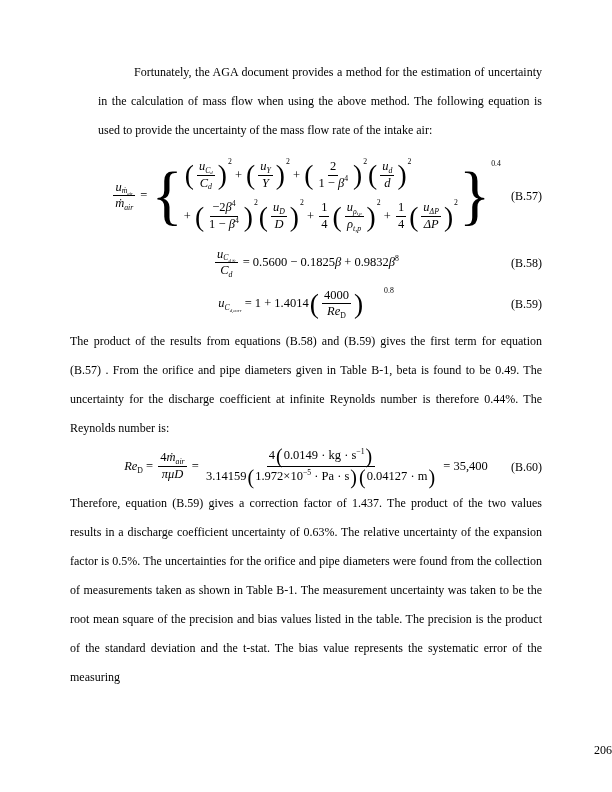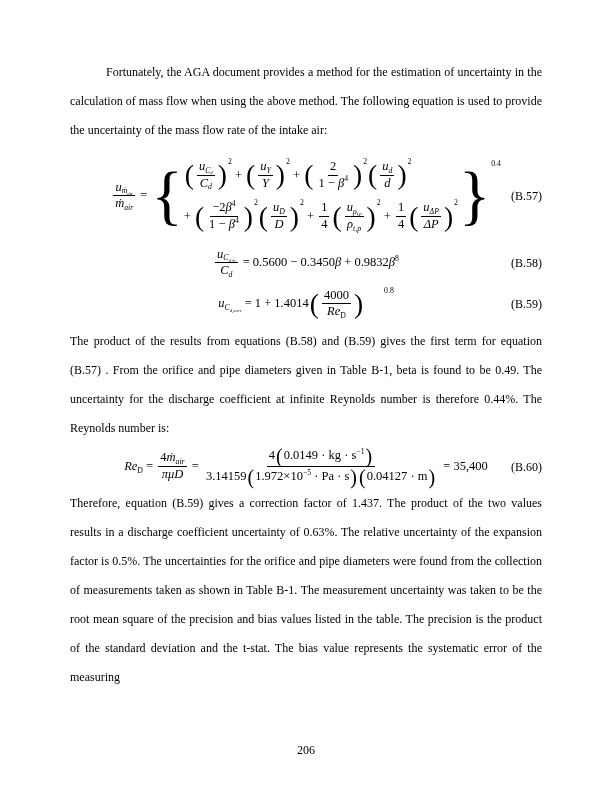--- a/index.html
+++ b/index.html
@@ -4,21 +4,21 @@
 <style>
   html,body{margin:0;padding:0;background:#ffffff;}
   .page{
     width:612px;height:792px;position:relative;background:#ffffff;
     font-family:"Liberation Serif",serif;color:#000;overflow:hidden;
   }
   .content{position:absolute;left:70px;right:70px;top:58px;}
   p.para{
     font-size:12px;line-height:29px;text-align:justify;margin:0;
   }
-  p.indent{text-indent:36px;}
+  p.indent{text-indent:36px;margin-left:28px;}
 
   
   .eqline{position:relative;display:flex;justify-content:center;align-items:center;font-size:12.5px;}
   .eqlabel{position:absolute;right:0;top:50%;transform:translateY(-50%);font-size:12px;font-style:normal;}
   .eq57{margin:14px 0;}
   .eq58{margin:6px 0 4px;}
   .eq59{margin:9px 0 7px;}
   .eq60{margin:3px 0 2px;}
 
   
@@ -28,21 +28,21 @@
   .mfrac{display:inline-flex;flex-direction:column;align-items:center;margin:0 2px;vertical-align:middle;}
   .mfrac .num{border-bottom:1px solid #000;}
   .mfrac .num,.mfrac .den{display:block;text-align:center;padding:0 2px;line-height:1.25;}
   .msub{font-size:0.62em;position:relative;top:0.5em;display:inline-flex;}
   .msup{font-size:0.62em;position:relative;top:-0.55em;display:inline-flex;}
   .fence{font-style:normal;line-height:1;display:inline-block;margin:0 1px;font-family:"Liberation Serif",serif;}
   .fsup{font-size:0.62em;position:relative;display:inline-flex;}
   .mstack{display:inline-flex;flex-direction:column;align-items:flex-start;row-gap:9px;}
   .mstack-row{display:block;}
 
-  .pageno{position:absolute;bottom:34px;left:0;right:0;text-align:center;font-size:12px;}
+  .pageno{position:absolute;bottom:34px;left:0;right:0;text-align:right;font-size:12px;}
 </style>
 </head>
 <body>
 
 <div class="page">
   <div class="content">
 
     <p class="para indent">Fortunately, the AGA document provides a method for the estimation of uncertainty in the calculation of mass flow when using the above method. The following equation is used to provide the uncertainty of the mass flow rate of the intake air:</p>
 
     <div class="eqline eq57">
@@ -298,21 +298,21 @@
                 </span></span>
               <span class="den"><span class="mrow">
                   <span class="tok">C</span>
                   <span class="msub">
                     <span class="mrow">
                       <span class="tok">d</span>
                     </span>
                   </span>
                 </span></span>
             </span>
-            <span class="tok up"> = 0.5600 − 0.3450</span>
+            <span class="tok up"> = 0.5600 − 0.1825</span>
             <span class="tok">β</span>
             <span class="tok up"> + 0.9832</span>
             <span class="tok">β</span>
             <span class="msup">
               <span class="mrow">
                 <span class="tok up">8</span>
               </span>
             </span>
           </span></span>
       <span class="eqlabel">(B.58)</span>

